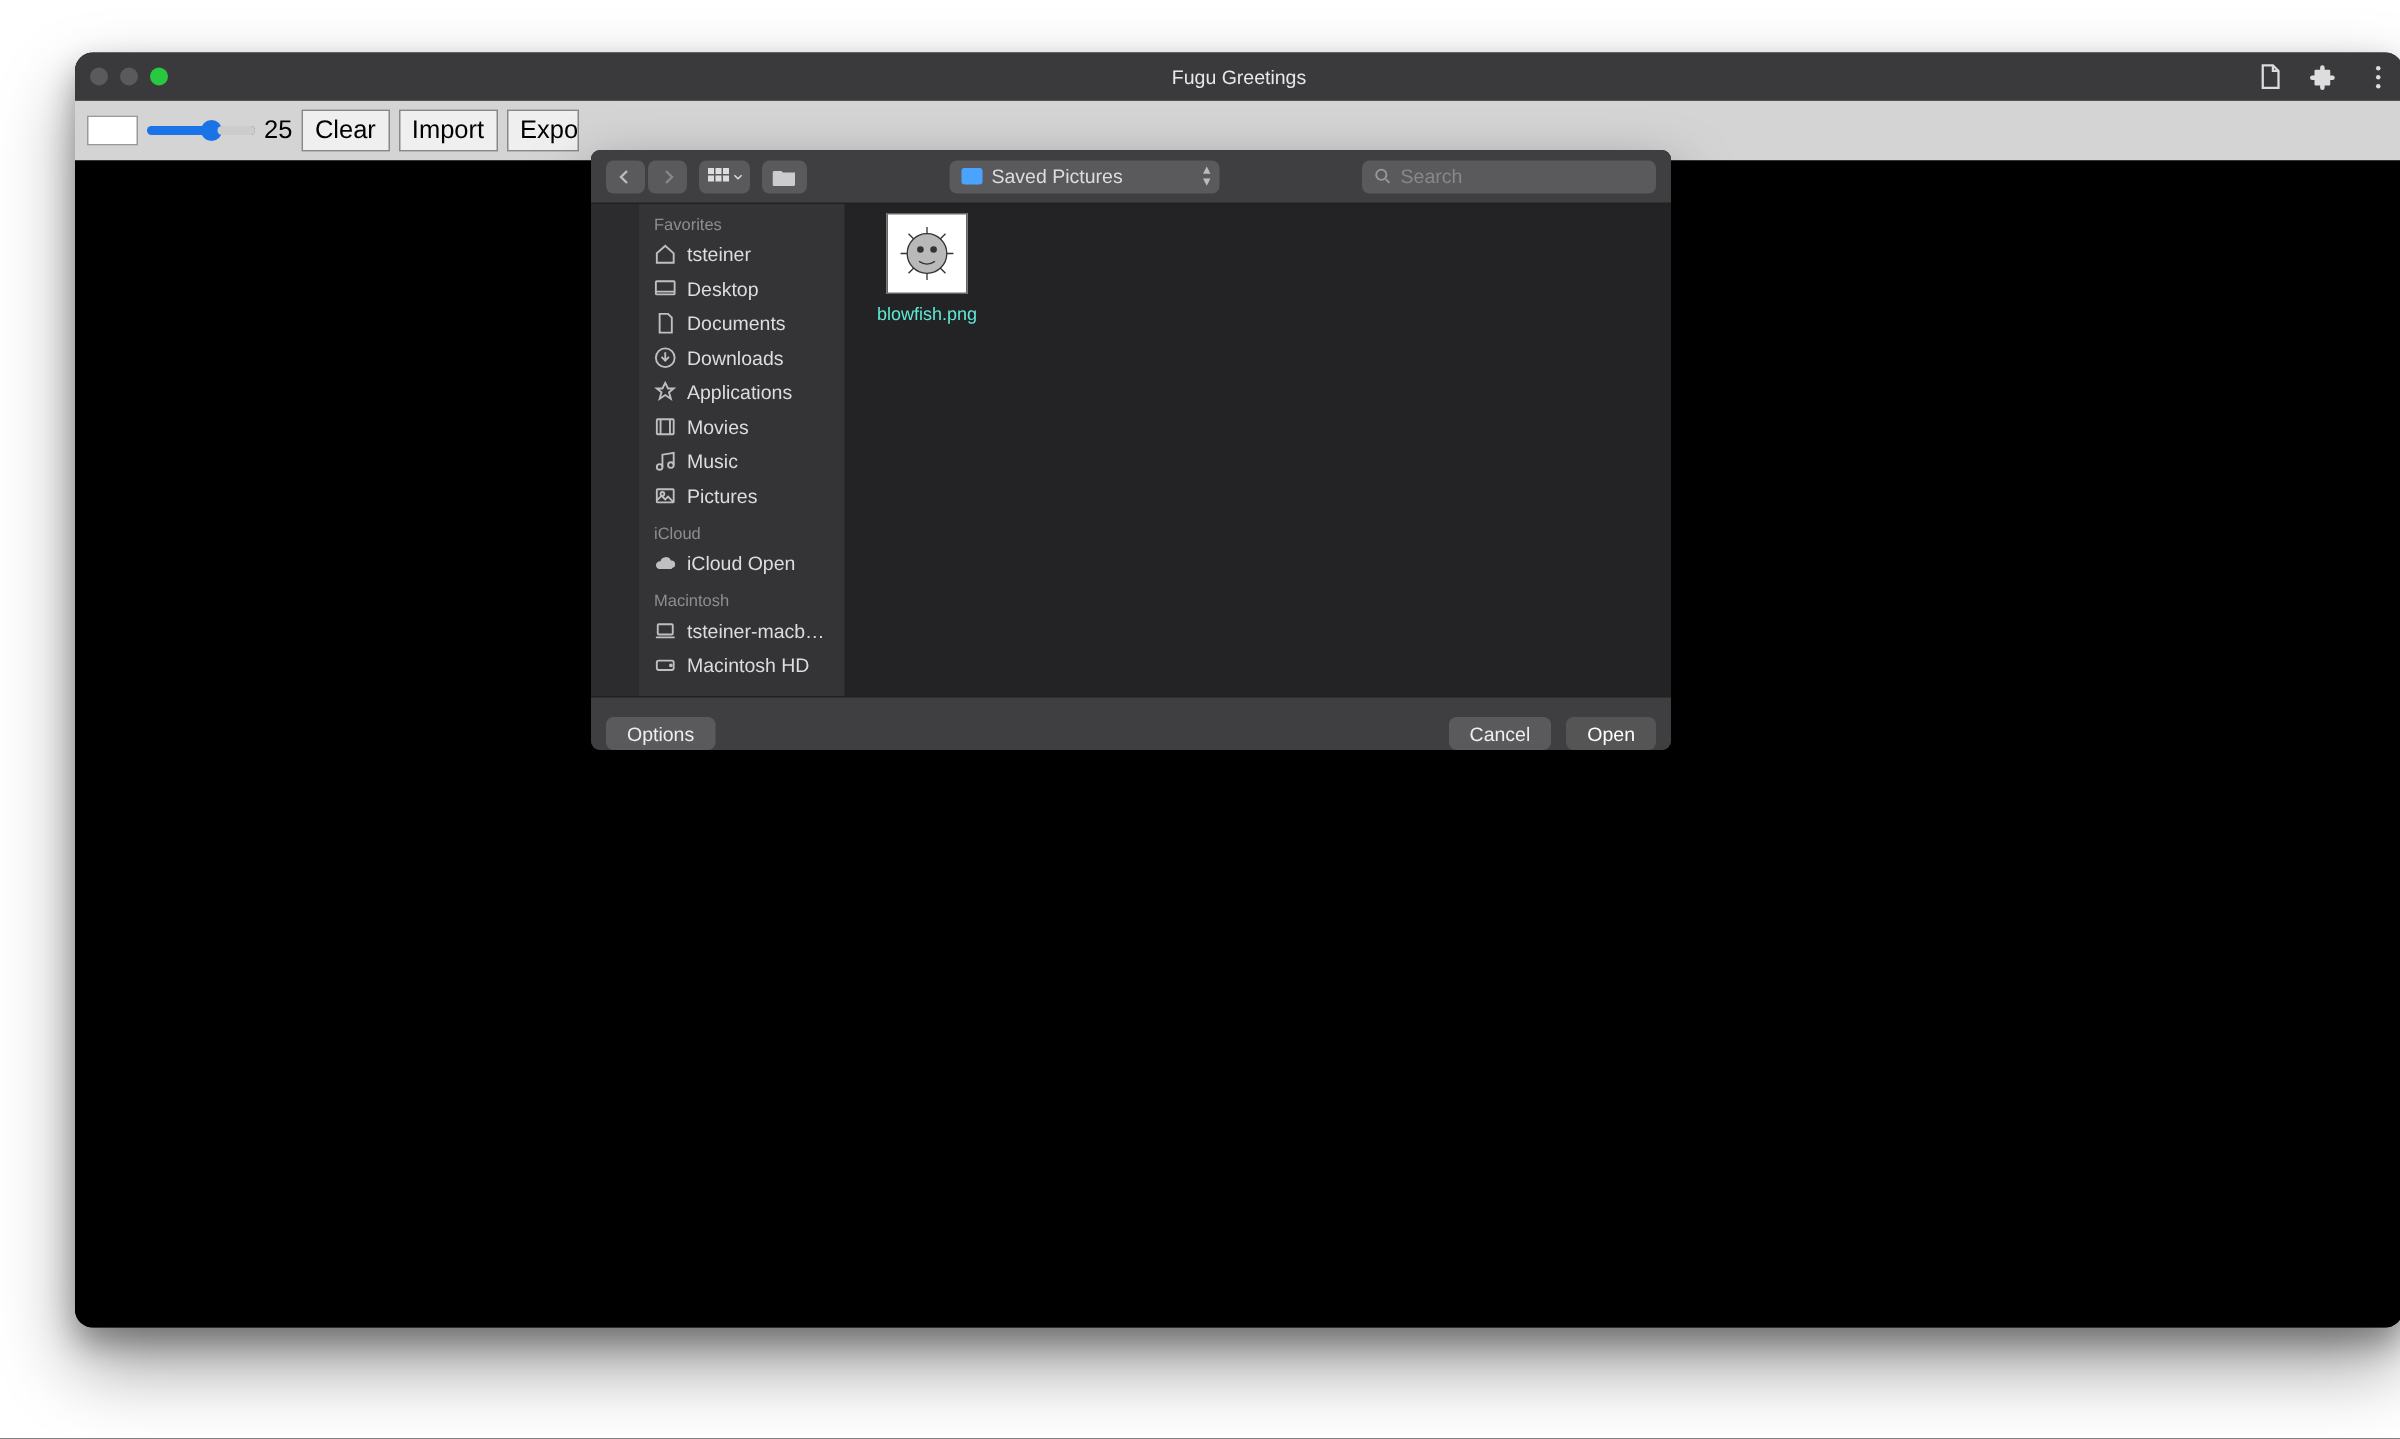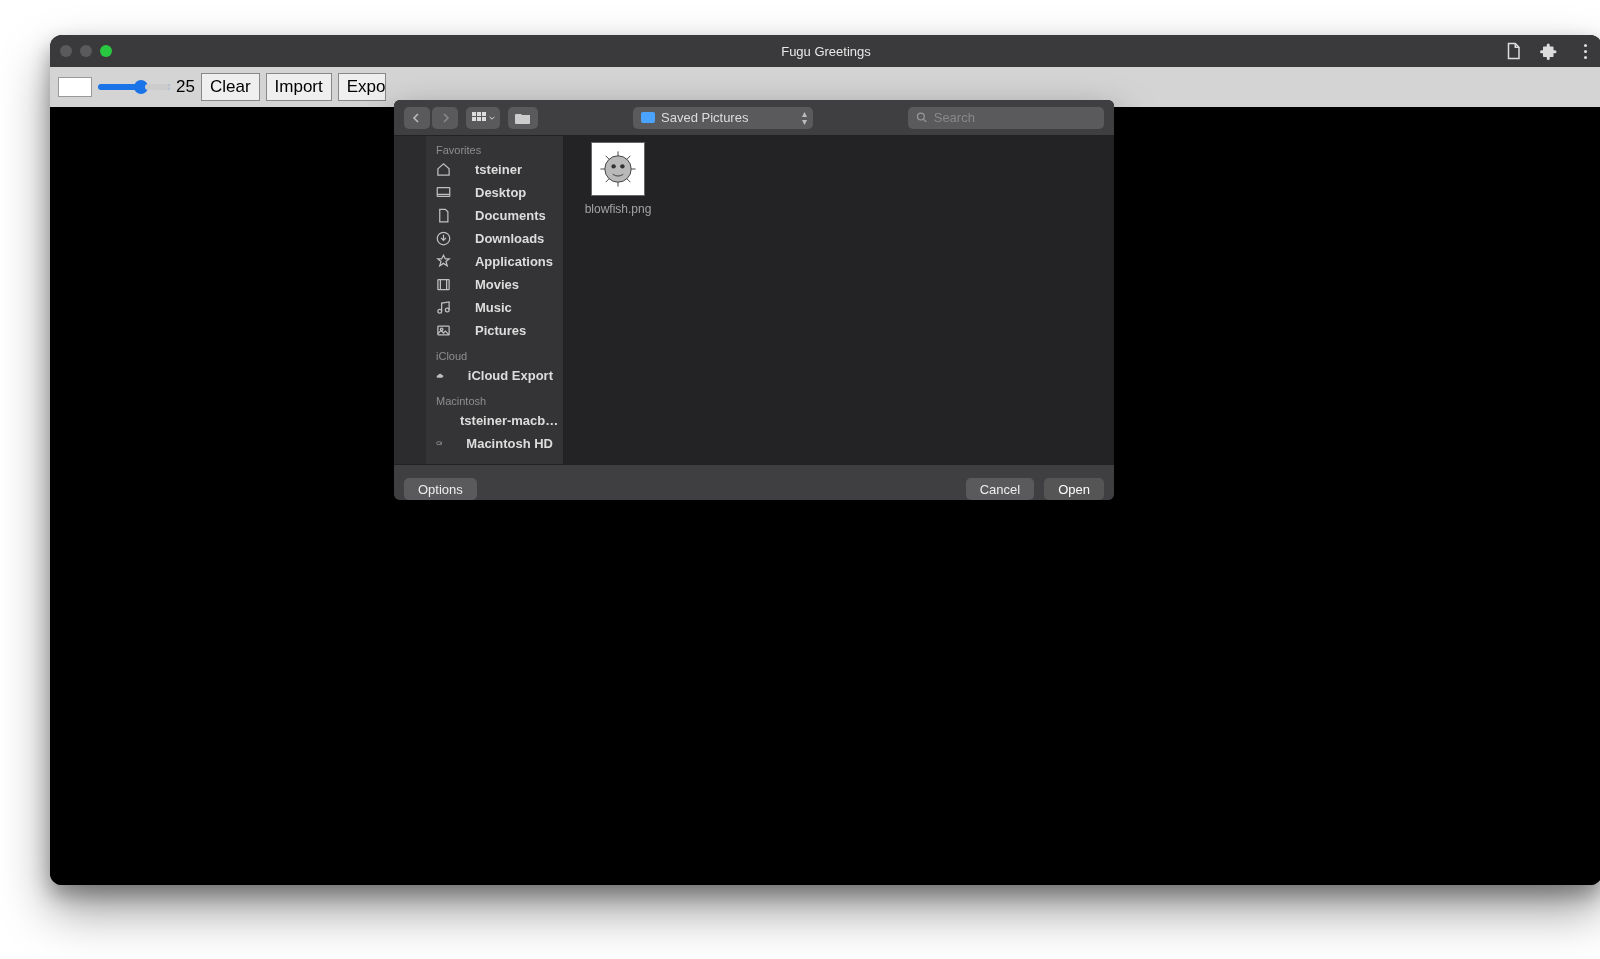--- a/index.html
+++ b/index.html
@@ -106,39 +106,38 @@
   .dlg-body { flex:1; display:flex; min-height:0;margin-left:32px; }
   .sidebar {
     width: 138px; background: #343436;
     overflow-y: auto;
     border-right: 1px solid #222;
     position: relative;
   }
   .sidebar::-webkit-scrollbar{width:6px;}
   .sb-group { padding: 8px 10px 2px; color:#8e8e92; font-size:11px; }
   .sb-item {
-    display:flex; align-items:flex-start; gap:24px;
+    display:flex; align-items:flex-start; gap:7px;
     padding: 4px 10px; color:#ddd; white-space: nowrap;
     overflow: hidden; text-overflow: ellipsis;
     cursor: pointer;
-    font-weight: bold;
   }
   .sb-item .sic { width:15px; height:15px; display:flex; align-items:center; justify-content:center; color:#bfbfc2;}
   .content { flex:1; background:#232325; overflow:auto; }
   .sect-hdr { padding: 10px 14px 6px; font-weight:600; color:#eee; }
   .files { display:flex; flex-wrap:wrap; padding: 6px 14px; gap:18px;}
   .file { width: 80px; text-align:center; cursor:pointer;}
   .thumb-box {
     width: 54px; height: 54px; margin: 0 auto 6px;
     background: #fff; border: 1px solid #666;
     display:flex; align-items:center; justify-content:center;
     position: relative;
   }
   .thumb-box svg { width: 44px; height: 44px; }
-  .fname { color:#a3a3a3; font-size:12px; }
+  .fname { color:#5eead4; font-size:12px; }
   .dlg-bottom {
     height: 36px; background:#3f3f41; border-top:1px solid #222;
     display:flex; align-items:flex-end; padding: 0 10px; gap:10px;
   }
   .btn {
     background:#5a5a5c; border:none; border-radius:5px;
     color:#eee; font-size:13px; height:22px; padding:0 14px;
     cursor:pointer;
   }
   .btn.primary.disabled { color:#ffffff; background:#555; }
@@ -314,21 +313,21 @@
             <span>Pictures</span>
           </div>
 
         <div class="sb-group">iCloud</div>
         <div class="sb-item">
             <span class="sic">
               <svg viewBox="0 0 24 24" fill="currentColor">
                 <path d="M19 18H6a4 4 0 1 1 .7-7.95A6 6 0 0 1 18 9a4 4 0 0 1 1 8z"></path>
               </svg>
             </span>
-            <span>iCloud Export</span>
+            <span>iCloud Open</span>
           </div>
 
         <div class="sb-group">Macintosh</div>
         <div class="sb-item">
             <span class="sic">
               <svg viewBox="0 0 24 24" fill="none" stroke="currentColor" stroke-width="2">
                 <rect x="4" y="5" width="16" height="11" rx="1"></rect>
                 <path d="M2 19h20"></path>
               </svg>
             </span>

